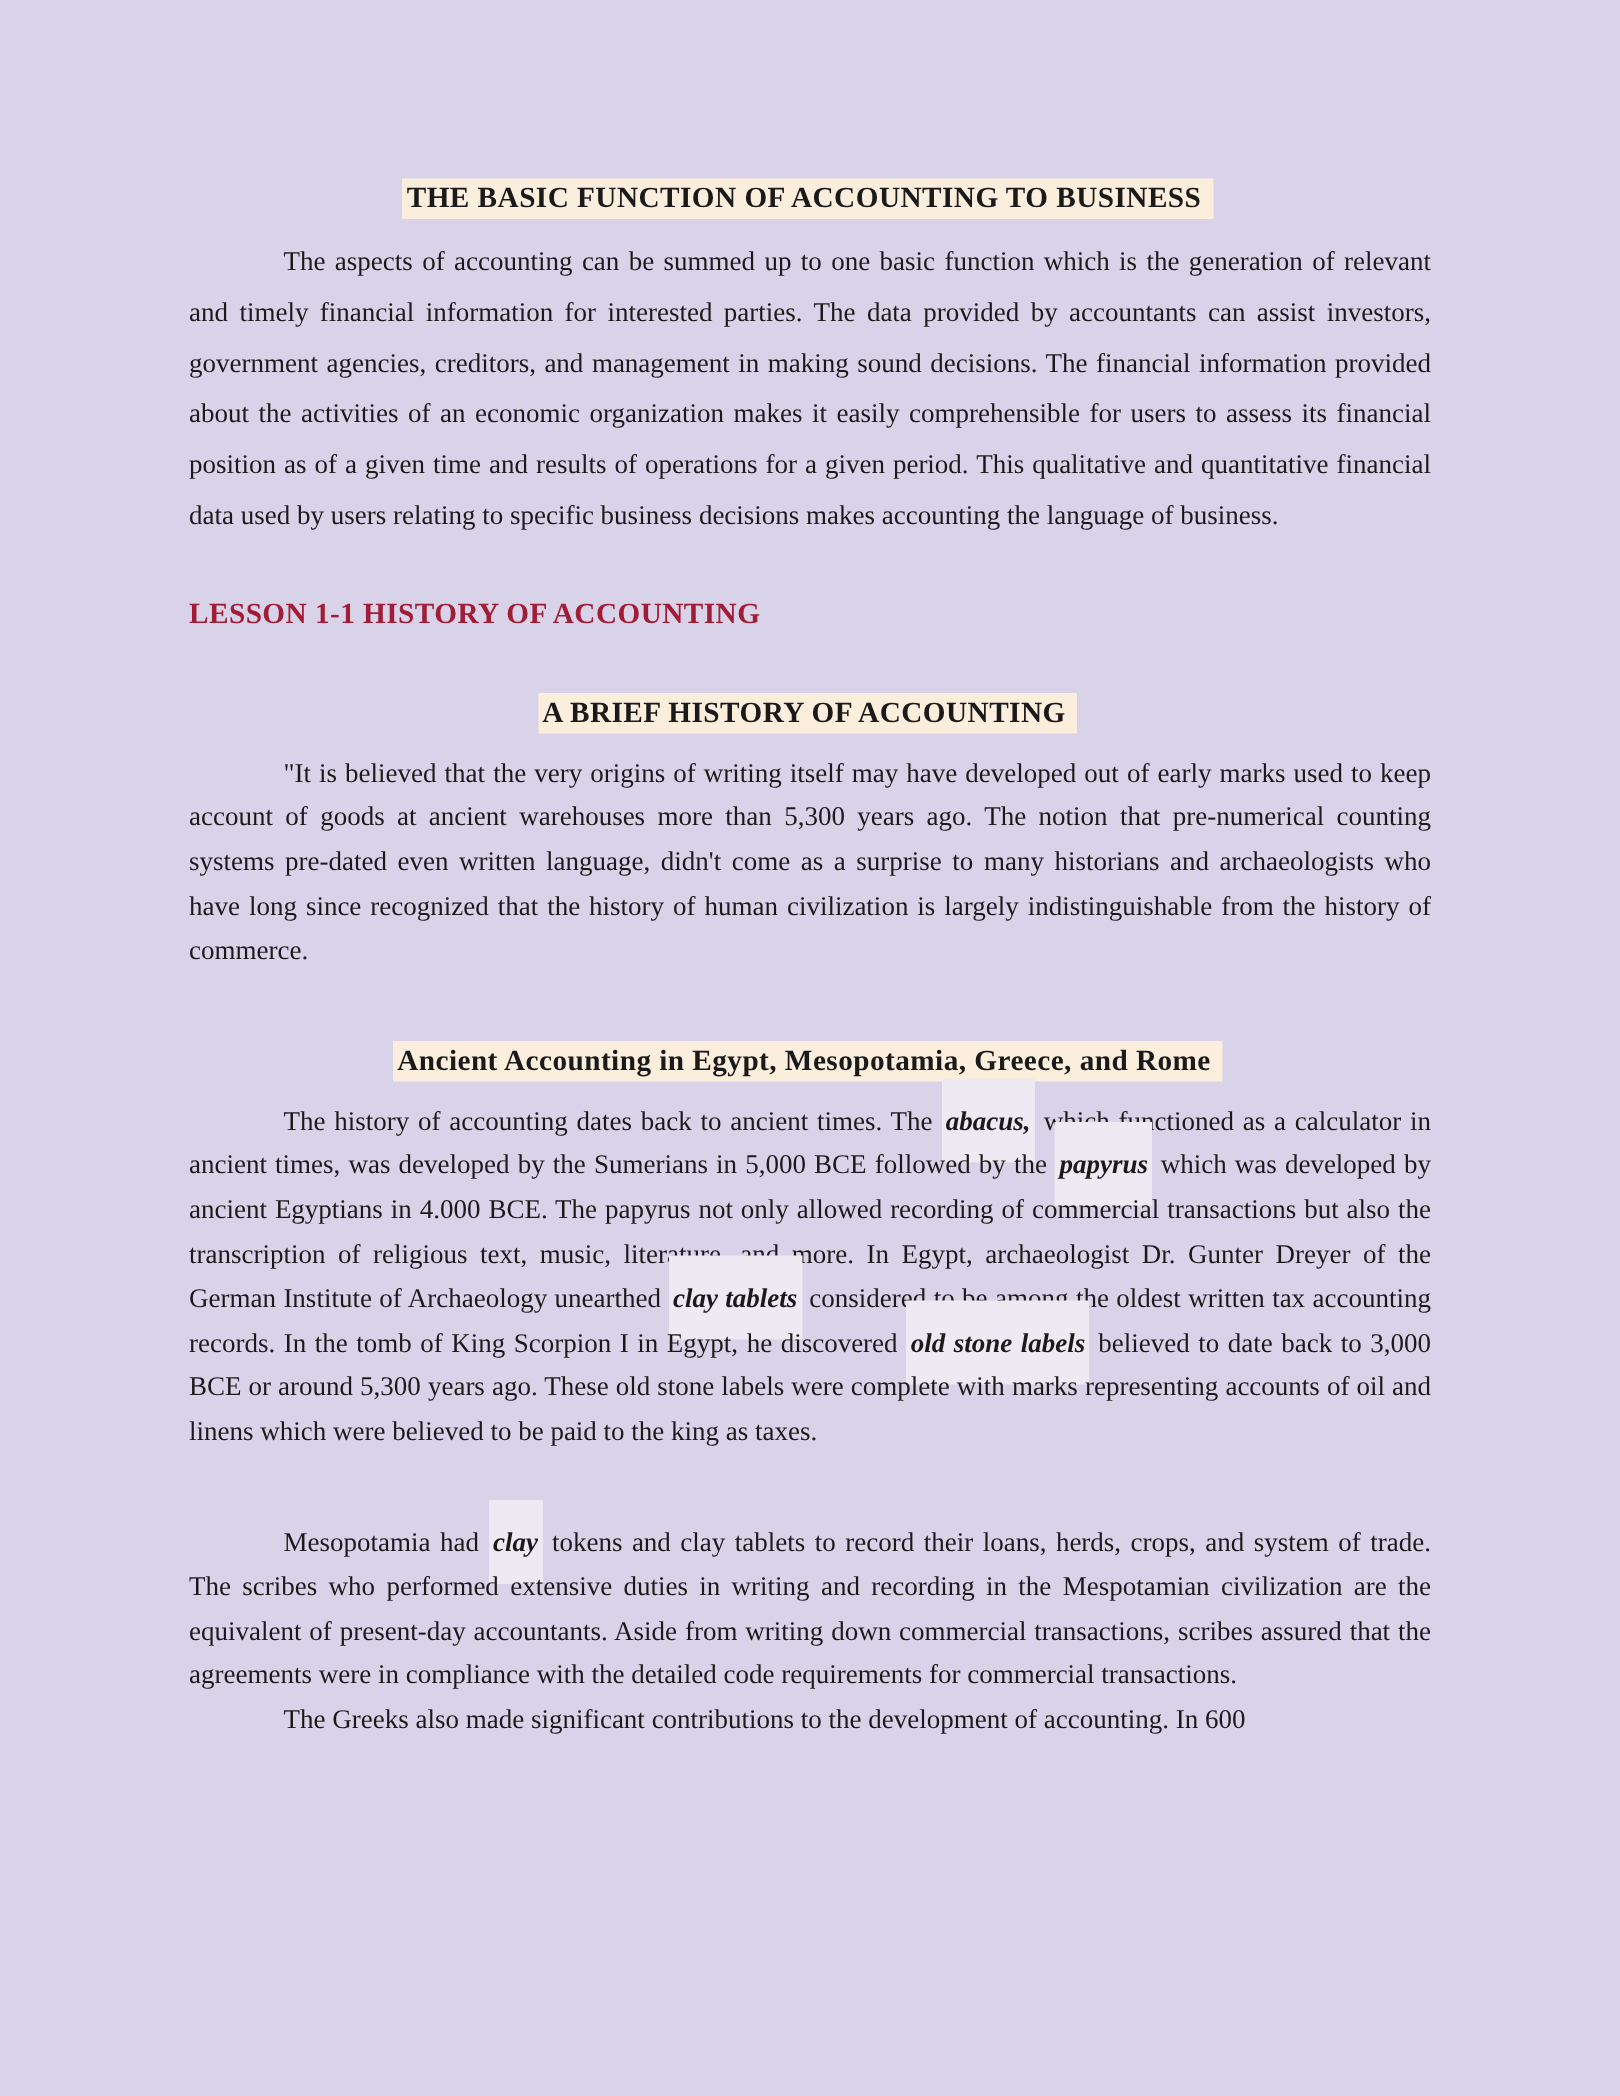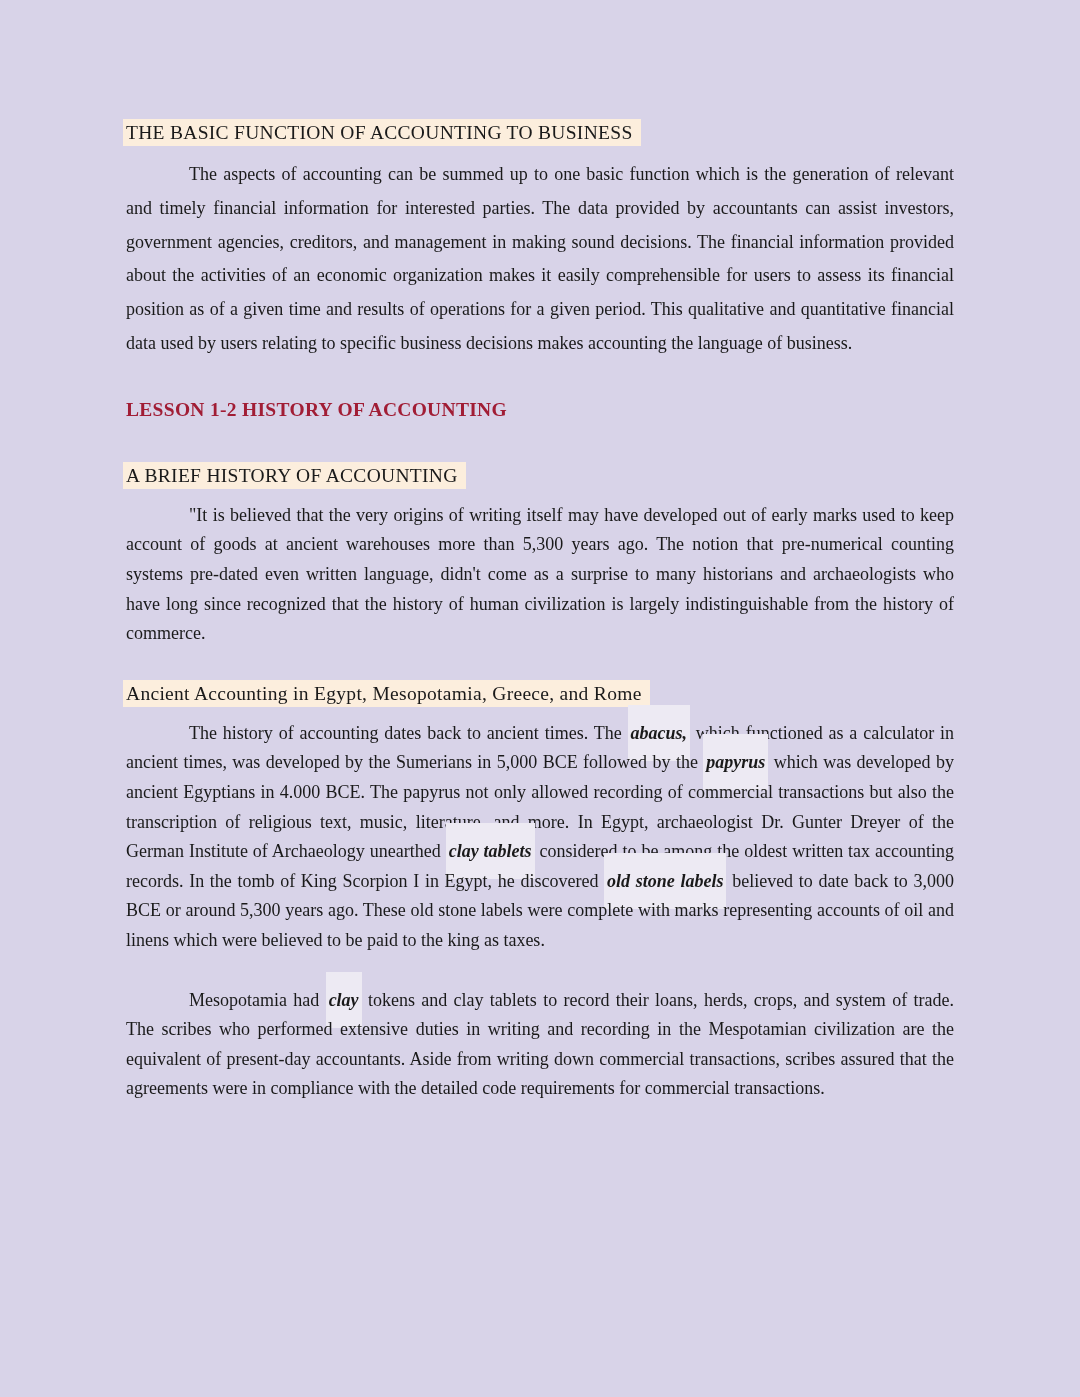--- a/index.html
+++ b/index.html
@@ -21,23 +21,24 @@
     color: var(--text-color);
   }
   .content {
     width: 828px;
     margin: 0 auto 0 126px;
     padding-top: 118px;
   }
   .hl-heading {
     font-size: 19.5px;
     line-height: 30px;
-    font-weight: normal;
+    font-weight: bold;
     letter-spacing: 0.3px;
     margin: 0 0 10px 0;
+    text-align: center;
   }
   .hl-heading .hl {
     background: var(--heading-highlight);
     padding: 3px 8px 3px 3px;
     margin-left: -3px;
   }
   .red-heading {
     font-size: 19.5px;
     line-height: 30px;
     font-weight: bold;
@@ -52,43 +53,44 @@
     text-indent: 63px;
     margin: 0 0 30px 0;
   }
   .para.loose {
     line-height: 33.8px;
     margin-bottom: 22px;
   }
   .para.tight {
     margin-bottom: 0;
   }
-  .mt-gap { margin-top: 30px; }
+  .mt-gap { margin-top: 44px; }
   .term {
     font-weight: bold;
     font-style: italic;
     background: var(--term-highlight);
     padding: 18px 3px;
   }
 </style>
 </head>
 <body>
 
 <div class="content">
 
   <h2 class="hl-heading"><span class="hl">THE BASIC FUNCTION OF ACCOUNTING TO BUSINESS</span></h2>
 
   <p class="para loose">The aspects of accounting can be summed up to one basic function which is the generation of relevant and timely financial information for interested parties. The data provided by accountants can assist investors, government agencies, creditors, and management in making sound decisions. The financial information provided about the activities of an economic organization makes it easily comprehensible for users to assess its financial position as of a given time and results of operations for a given period. This qualitative and quantitative financial data used by users relating to specific business decisions makes accounting the language of business.</p>
 
-  <h2 class="red-heading">LESSON 1-2 HISTORY OF ACCOUNTING</h2>
+  <h2 class="red-heading">LESSON 1-1 HISTORY OF ACCOUNTING</h2>
 
   <h2 class="hl-heading"><span class="hl">A BRIEF HISTORY OF ACCOUNTING</span></h2>
 
   <p class="para">"It is believed that the very origins of writing itself may have developed out of early marks used to keep account of goods at ancient warehouses more than 5,300 years ago. The notion that pre-numerical counting systems pre-dated even written language, didn't come as a surprise to many historians and archaeologists who have long since recognized that the history of human civilization is largely indistinguishable from the history of commerce.</p>
 
   <h2 class="hl-heading mt-gap"><span class="hl">Ancient Accounting in Egypt, Mesopotamia, Greece, and Rome</span></h2>
 
   <p class="para"><span>The history of accounting dates back to ancient times. The </span><span class="term">abacus,</span><span> which functioned as a calculator in ancient times, was developed by the Sumerians in 5,000 BCE followed by the </span><span class="term">papyrus</span><span> which was developed by ancient Egyptians in 4.000 BCE. The papyrus not only allowed recording of commercial transactions but also the transcription of religious text, music, literature, and more. In Egypt, archaeologist Dr. Gunter Dreyer of the German Institute of Archaeology unearthed </span><span class="term">clay tablets</span><span> considered to be among the oldest written tax accounting records. In the tomb of King Scorpion I in Egypt, he discovered </span><span class="term">old stone labels</span><span> believed to date back to 3,000 BCE or around 5,300 years ago. These old stone labels were complete with marks representing accounts of oil and linens which were believed to be paid to the king as taxes.</span></p>
 
   <p class="para tight mt-gap"><span>Mesopotamia had </span><span class="term">clay</span><span> tokens and clay tablets to record their loans, herds, crops, and system of trade. The scribes who performed extensive duties in writing and recording in the Mespotamian civilization are the equivalent of present-day accountants. Aside from writing down commercial transactions, scribes assured that the agreements were in compliance with the detailed code requirements for commercial transactions.</span></p>
 
+  <p class="para tight">The Greeks also made significant contributions to the development of accounting. In 600</p>
 
 </div>
 
 </body></html>

